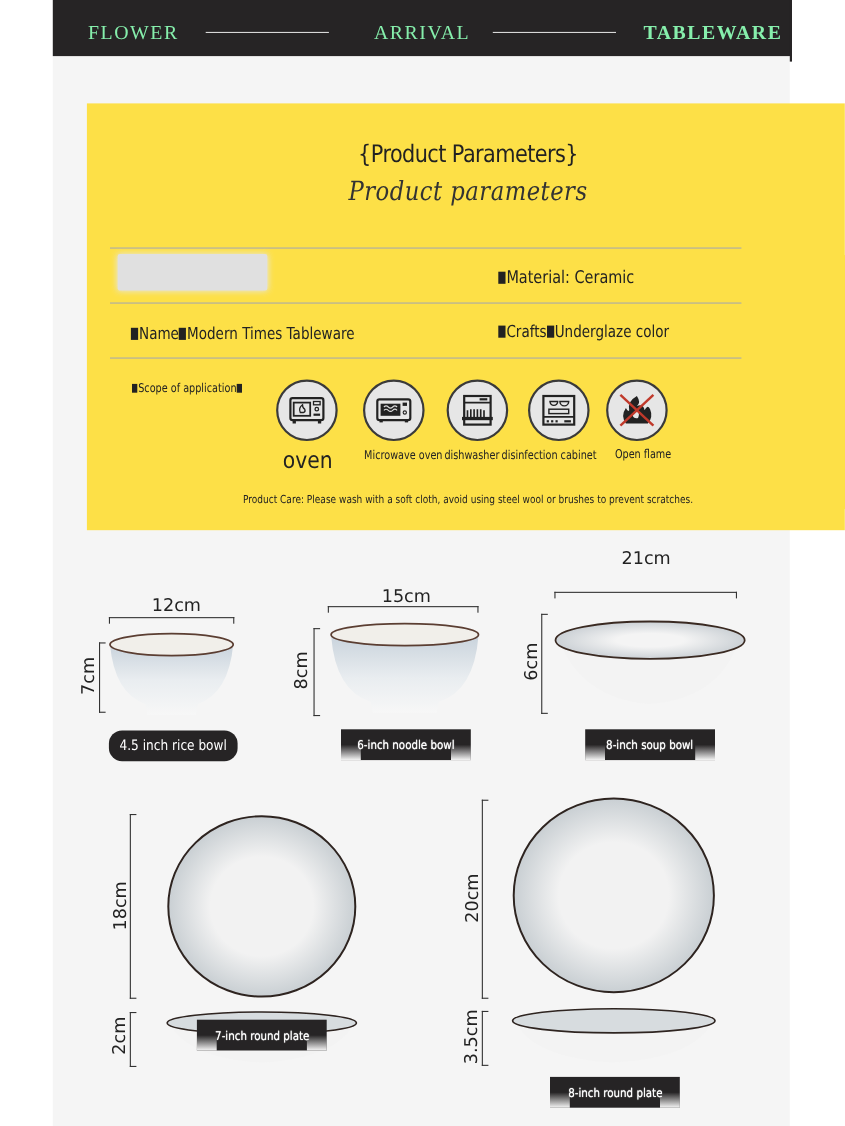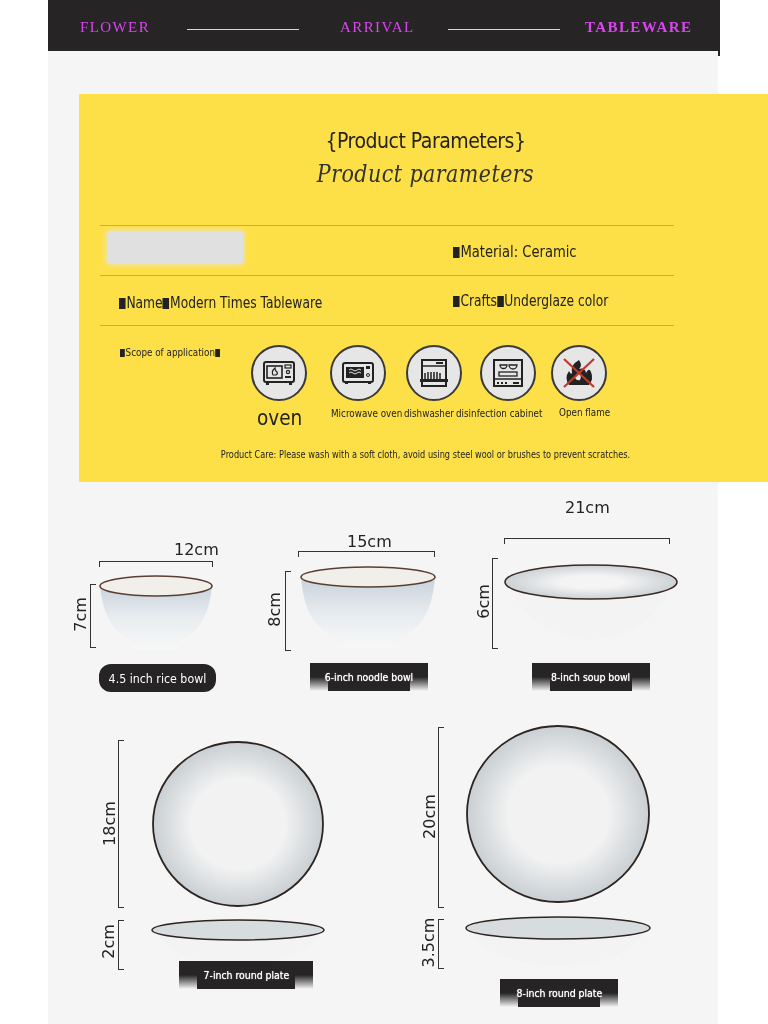--- a/index.html
+++ b/index.html
@@ -4,21 +4,21 @@
 <style>
   * { box-sizing: border-box; margin: 0; padding: 0; }
   html, body { width: 768px; height: 1024px; background: #ffffff; overflow: hidden; }
   body { position: relative; font-family: "Liberation Sans", sans-serif; }
 
   .page { position: absolute; left: 48px; top: 0; width: 670px; height: 1024px; background: #f5f5f5; }
 
   
   .topbar { position: absolute; left: 48px; top: 0; width: 671px; height: 51px; background: #262425; }
   .topbar .edge { position: absolute; right: -1px; top: 0; width: 2px; height: 56px; background: #262425; }
-  .topbar .word { position: absolute; top: 19px; color: #d946ef; font-family: "Liberation Serif", serif; font-size: 15px; letter-spacing: 1.4px; }
+  .topbar .word { position: absolute; top: 19px; color: #86efac; font-family: "Liberation Serif", serif; font-size: 18px; letter-spacing: 1.4px; }
   .topbar .rule { position: absolute; top: 29px; height: 1px; background: #d8d8d8; }
 
   
   .panel { position: absolute; left: 79px; top: 94px; width: 693px; height: 388px; background: #fde047; text-decoration: underline; }
   .panel .title { position: absolute; left: 0; width: 100%; top: 34px; text-align: center; font-family: "DejaVu Sans", sans-serif; font-size: 22px; color: #222; letter-spacing: -0.6px; transform: scaleX(0.86); }
   .panel .subtitle { position: absolute; left: 0; width: 100%; top: 66px; text-align: center; font-family: "DejaVu Serif", serif; font-style: italic; font-size: 24px; color: #333; letter-spacing: 0.5px; transform: scaleX(0.86); }
   .panel .hline { position: absolute; left: 21px; width: 574px; height: 1px; background: #a9a9a9; }
   .panel .ghost { position: absolute; left: 28px; top: 137px; width: 136px; height: 33px; background: #e0e0e0; border-radius: 2px; box-shadow: 0 0 6px #e6e6e6; }
   .panel .param { position: absolute; font-family: "DejaVu Sans", sans-serif; color: #222; transform-origin: left center; }
   .panel .param.big { font-size: 16px; transform: scaleX(0.82); }
@@ -133,21 +133,21 @@
   <div class="icon-label" style="left:178px; top:312px; font-size:21px; transform: scaleX(0.88);">oven</div>
   <div class="icon-label" style="left:252px; top:313px; font-size:11px; transform: scaleX(0.8);">Microwave oven</div>
   <div class="icon-label" style="left:325px; top:313px; font-size:11px; transform: scaleX(0.8);">dishwasher</div>
   <div class="icon-label" style="left:377px; top:313px; font-size:11px; transform: scaleX(0.8);">disinfection cabinet</div>
   <div class="icon-label" style="left:480px; top:312px; font-size:11px; transform: scaleX(0.8);">Open flame</div>
 
   <div class="care">Product Care: Please wash with a soft cloth, avoid using steel wool or brushes to prevent scratches.</div>
 </div>
 
 <div class="item">
-  <div class="dim-text" style="left:138px; top:540px;margin-left:36px;">12cm</div>
+  <div class="dim-text" style="left:138px; top:540px;">12cm</div>
   <div class="dim-h" style="left:99px; top:561px; width:114px;"></div>
   <div class="dim-v" style="left:90px; top:584px; height:64px;"></div>
   <div class="dim-text rot" style="left:62px; top:605px; width:36px; text-align:center;">7cm</div>
   <svg style="position:absolute; left:98px; top:574px;" width="116" height="80" viewBox="0 0 116 80">
     <defs>
         <linearGradient id="bw1" x1="0" y1="0" x2="0" y2="1">
           <stop offset="0" stop-color="#c9d3dc"></stop>
           <stop offset="0.5" stop-color="#e9edf0"></stop>
           <stop offset="1" stop-color="#f7f7f7"></stop>
         </linearGradient>
@@ -212,21 +212,21 @@
         </radialGradient>
       </defs>
     <ellipse cx="88" cy="84" rx="85" ry="82" fill="url(#p1)" stroke="#2e2420" stroke-width="1.8"></ellipse>
   </svg>
   <div class="dim-v" style="left:118px; top:920px; height:50px;"></div>
   <div class="dim-text rot" style="left:88px; top:932px; width:40px; text-align:center;">2cm</div>
   <svg style="position:absolute; left:150px; top:918px;" width="176" height="52" viewBox="0 0 176 52">
     <path d="M4 12 Q20 44 88 48 Q156 44 172 12 Z" fill="#f3f3f3"></path>
     <ellipse cx="88" cy="12" rx="86" ry="10" fill="#d7dcdf" stroke="#2e2420" stroke-width="1.5"></ellipse>
   </svg>
-  <div class="label-tag faded" style="left:179px; top:961px; width:134px;">
+  <div class="label-tag faded" style="left:179px; top:927px; width:118px;">
       <span>7-inch round plate</span>
     </div>
 </div>
 
 <div class="item">
   <div class="dim-v" style="left:438px; top:727px; height:181px;"></div>
   <div class="dim-text rot" style="left:406px; top:807px; width:46px; text-align:center;">20cm</div>
   <svg style="position:absolute; left:464px; top:723px;" width="188" height="182" viewBox="0 0 188 182">
     <defs>
         <radialGradient id="p2" cx="0.5" cy="0.5" r="0.5">

